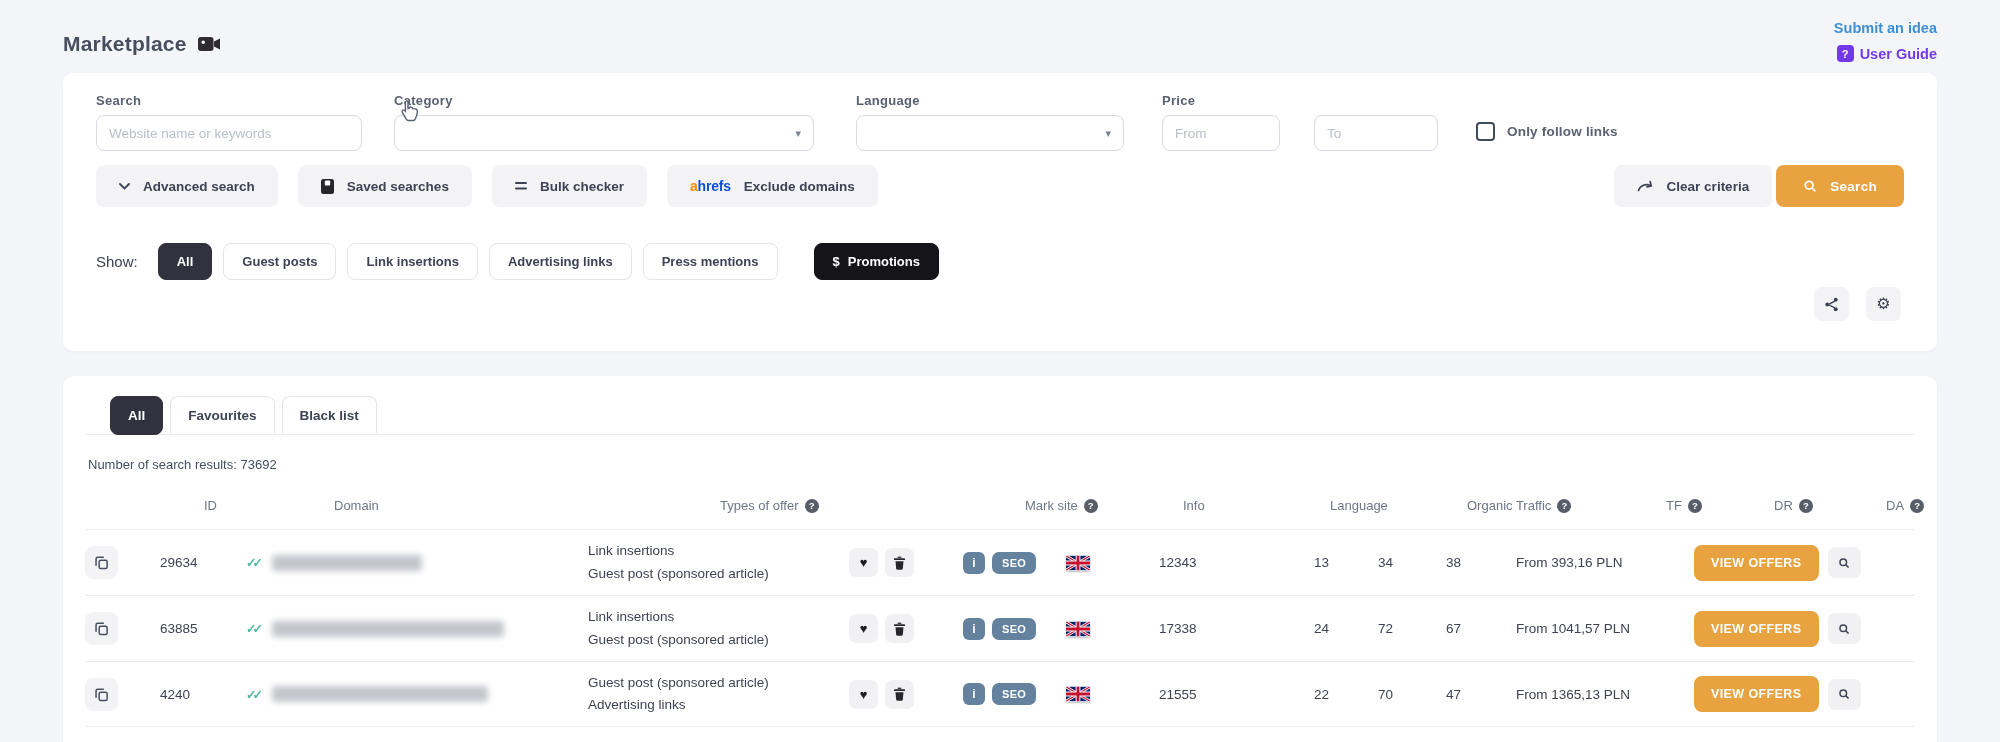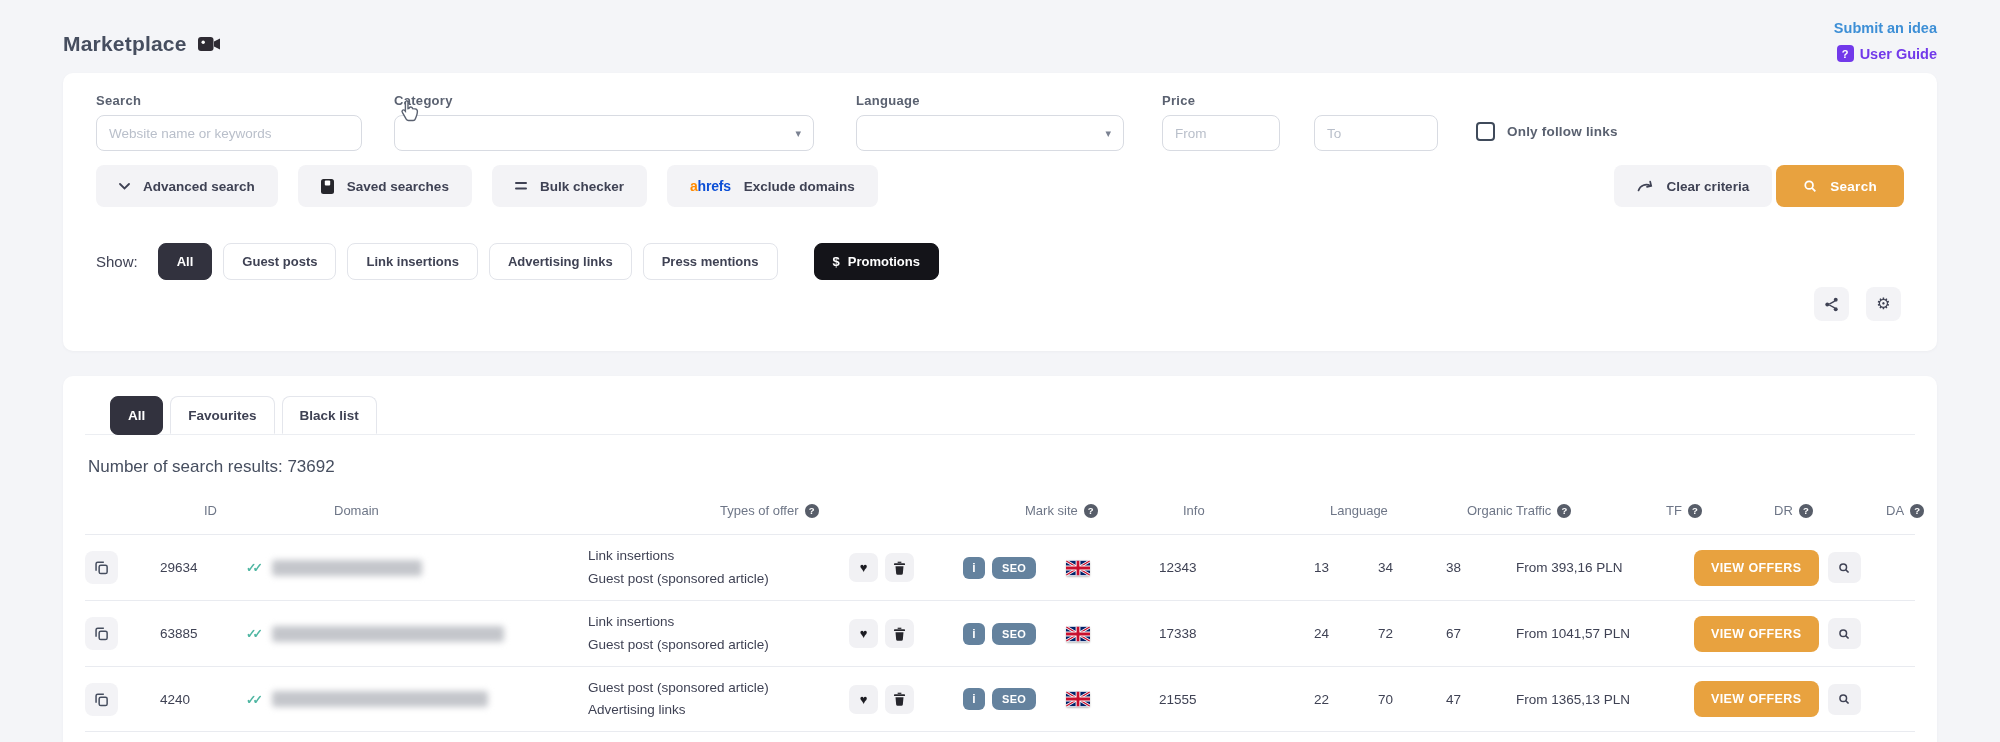--- a/index.html
+++ b/index.html
@@ -85,21 +85,21 @@
   .gear-glyph { font-size:16px; line-height:1; }
 
   
   .tabs { display:flex; gap:7px; border-bottom:1px solid #eceef2; padding-left:25px; }
   .tab {
     height:38px; margin-bottom:-1px; padding:0 17px; cursor:pointer; font-family:inherit;
     background:#fff; border:1px solid #e4e6ec; border-bottom:1px solid #fff;
     border-radius:8px 8px 0 0; font-size:13.5px; font-weight:bold; color:#3f4254;
   }
   .tab.sel { background:#32323e; border-color:#32323e; color:#fff; border-radius:8px; height:39px; }
-  .count { margin-top:22px; font-size:17px; color:#464e5f; padding-left:3px; }
+  .count { margin-top:22px; font-size:13px; color:#464e5f; padding-left:3px; }
 
   .trow {
     display:grid; align-items:center;
     grid-template-columns:75px 86px 342px 261px 114px 103px 93px 155px 64px 68px 70px 178px 1fr;
   }
   .thead { margin-top:14px; padding:12px 0 16px; color:#6e7687; font-size:13px;gap:44px; }
   .hcell { display:flex; align-items:center; gap:6px; }
   .q {
     width:14px; height:14px; border-radius:50%; background:#575d69; color:#fff;
     font-size:9.5px; font-weight:bold; display:inline-flex; align-items:center; justify-content:center;

